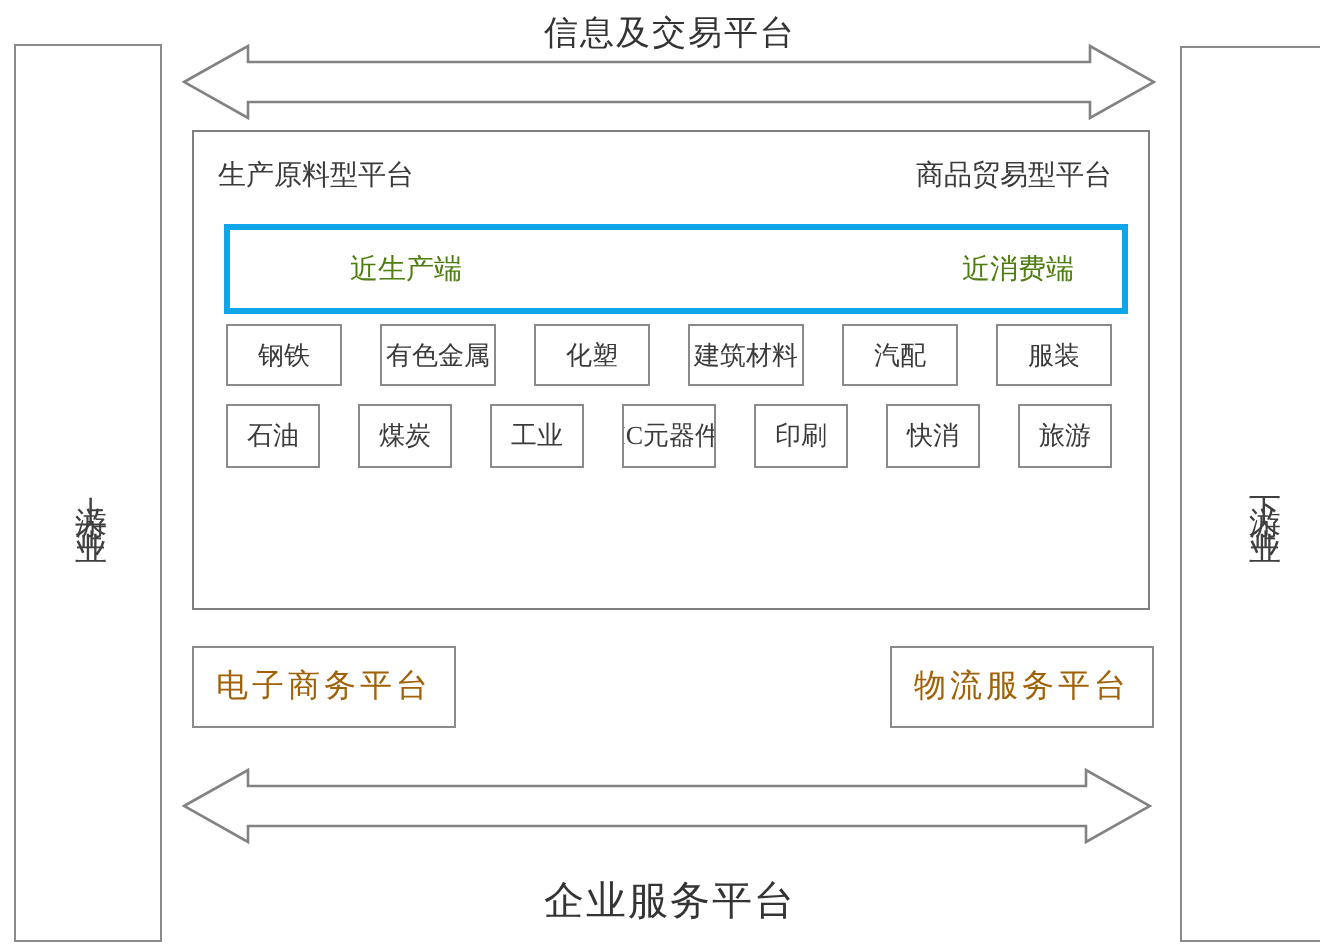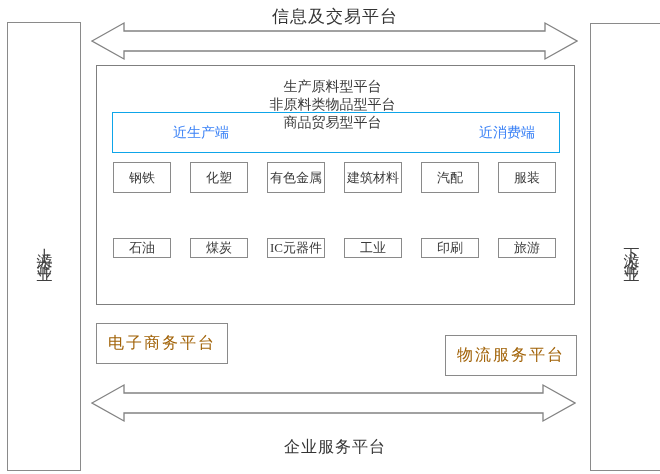--- a/index.html
+++ b/index.html
@@ -40,62 +40,61 @@
   
   .big-title {
     left: 92px;
     width: 486px;
     text-align: center;
     font-size: 17px;
     color: #343434;
     letter-spacing: 1px;
   }
   #top-title    { top: 5px; }
-  #bottom-title { top: 437px; font-size: 16px; }
+  #bottom-title { top: 437px; font-size: 20px; }
 
   
   .arrow-svg { display: block; }
 
   
   #platform-box {
     left: 96px; top: 65px; width: 477px; height: 238px;
     border: 1px solid #7f7f7f;
     background: #ffffff;
   }
   #category-row {
     position: absolute;
     left: 12px; right: 18px; top: 12px; height: 20px;
     display: flex;
     justify-content: space-between;
     align-items: center;
     font-size: 14px;
     color: #3a3a3a;
-    flex-direction: column;
   }
   #spectrum-box {
     position: absolute;
     left: 15px; top: 46px; width: 446px; height: 39px;
-    border: 1px solid #0ea5e9;
+    border: 3px solid #0ea5e9;
     display: flex;
     justify-content: space-between;
     align-items: center;
     font-size: 14px;
-    color: #3b82f6;
+    color: #4d7c0f;
   }
   #spectrum-box .spectrum-left  { margin-left: 60px; }
   #spectrum-box .spectrum-right { margin-right: 24px; }
 
   .industry-row {
     position: absolute;
     left: 16px; width: 443px;
     display: flex;
     gap: 19px;
   }
   #industry-row-1 { top: 96px;  height: 31px; }
-  #industry-row-2 { top: 160px; height: 32px; align-items: flex-end; }
+  #industry-row-2 { top: 136px; height: 32px; }
   .industry-box {
     flex: 1 1 0;
     border: 1px solid #8a8a8a;
     background: #ffffff;
     display: flex;
     align-items: center;
     justify-content: center;
     font-size: 13px;
     color: #3a3a3a;
     white-space: nowrap;
@@ -111,21 +110,21 @@
     background: #ffffff;
     display: flex;
     align-items: center;
     justify-content: center;
     font-size: 16px;
     letter-spacing: 2px;
     color: #a16207;
   }
   #service-box-0 { left: 96px;  width: 130px; }
   #service-box-1 { left: 268px; width: 131px; }
-  #service-box-2 { left: 445px; width: 130px; margin-top: 12px; }
+  #service-box-2 { left: 445px; width: 130px; }
 </style>
 </head>
 <body>
 
 <div id="stage">
 
   <div id="top-title" class="abs big-title">信息及交易平台</div>
 
   <svg class="abs arrow-svg" style="left:91px; top:21px;" width="487" height="40" viewBox="0 0 487 40">
     <path d="M1,20 L33,2 L33,10 L454,10 L454,2 L486,20 L454,38 L454,30 L33,30 L33,38 Z" fill="#ffffff" stroke="#828282" stroke-width="1.3" stroke-linejoin="miter"></path>
@@ -136,44 +135,44 @@
   </div>
 
   <div id="right-panel" class="abs side-box">
     <span class="vertical-label">下游企业</span>
   </div>
 
   <div id="platform-box" class="abs">
 
     <div id="category-row">
       <span>生产原料型平台</span>
-      <span>非原料类物品型平台</span>
       <span>商品贸易型平台</span>
     </div>
 
     <div id="spectrum-box">
       <span class="spectrum-left">近生产端</span>
       <span class="spectrum-right">近消费端</span>
     </div>
 
     <div id="industry-row-1" class="industry-row">
       <div class="industry-box">钢铁</div>
+      <div class="industry-box">有色金属</div>
       <div class="industry-box">化塑</div>
-      <div class="industry-box">有色金属</div>
       <div class="industry-box">建筑材料</div>
       <div class="industry-box">汽配</div>
       <div class="industry-box">服装</div>
     </div>
 
     <div id="industry-row-2" class="industry-row">
       <div class="industry-box">石油</div>
       <div class="industry-box">煤炭</div>
+      <div class="industry-box">工业</div>
       <div class="industry-box">IC元器件</div>
-      <div class="industry-box">工业</div>
       <div class="industry-box">印刷</div>
+      <div class="industry-box">快消</div>
       <div class="industry-box">旅游</div>
     </div>
   </div>
 
   <div id="service-box-0" class="service-box">
     <span>电子商务平台</span>
   </div>
   <div id="service-box-2" class="service-box">
     <span>物流服务平台</span>
   </div>

